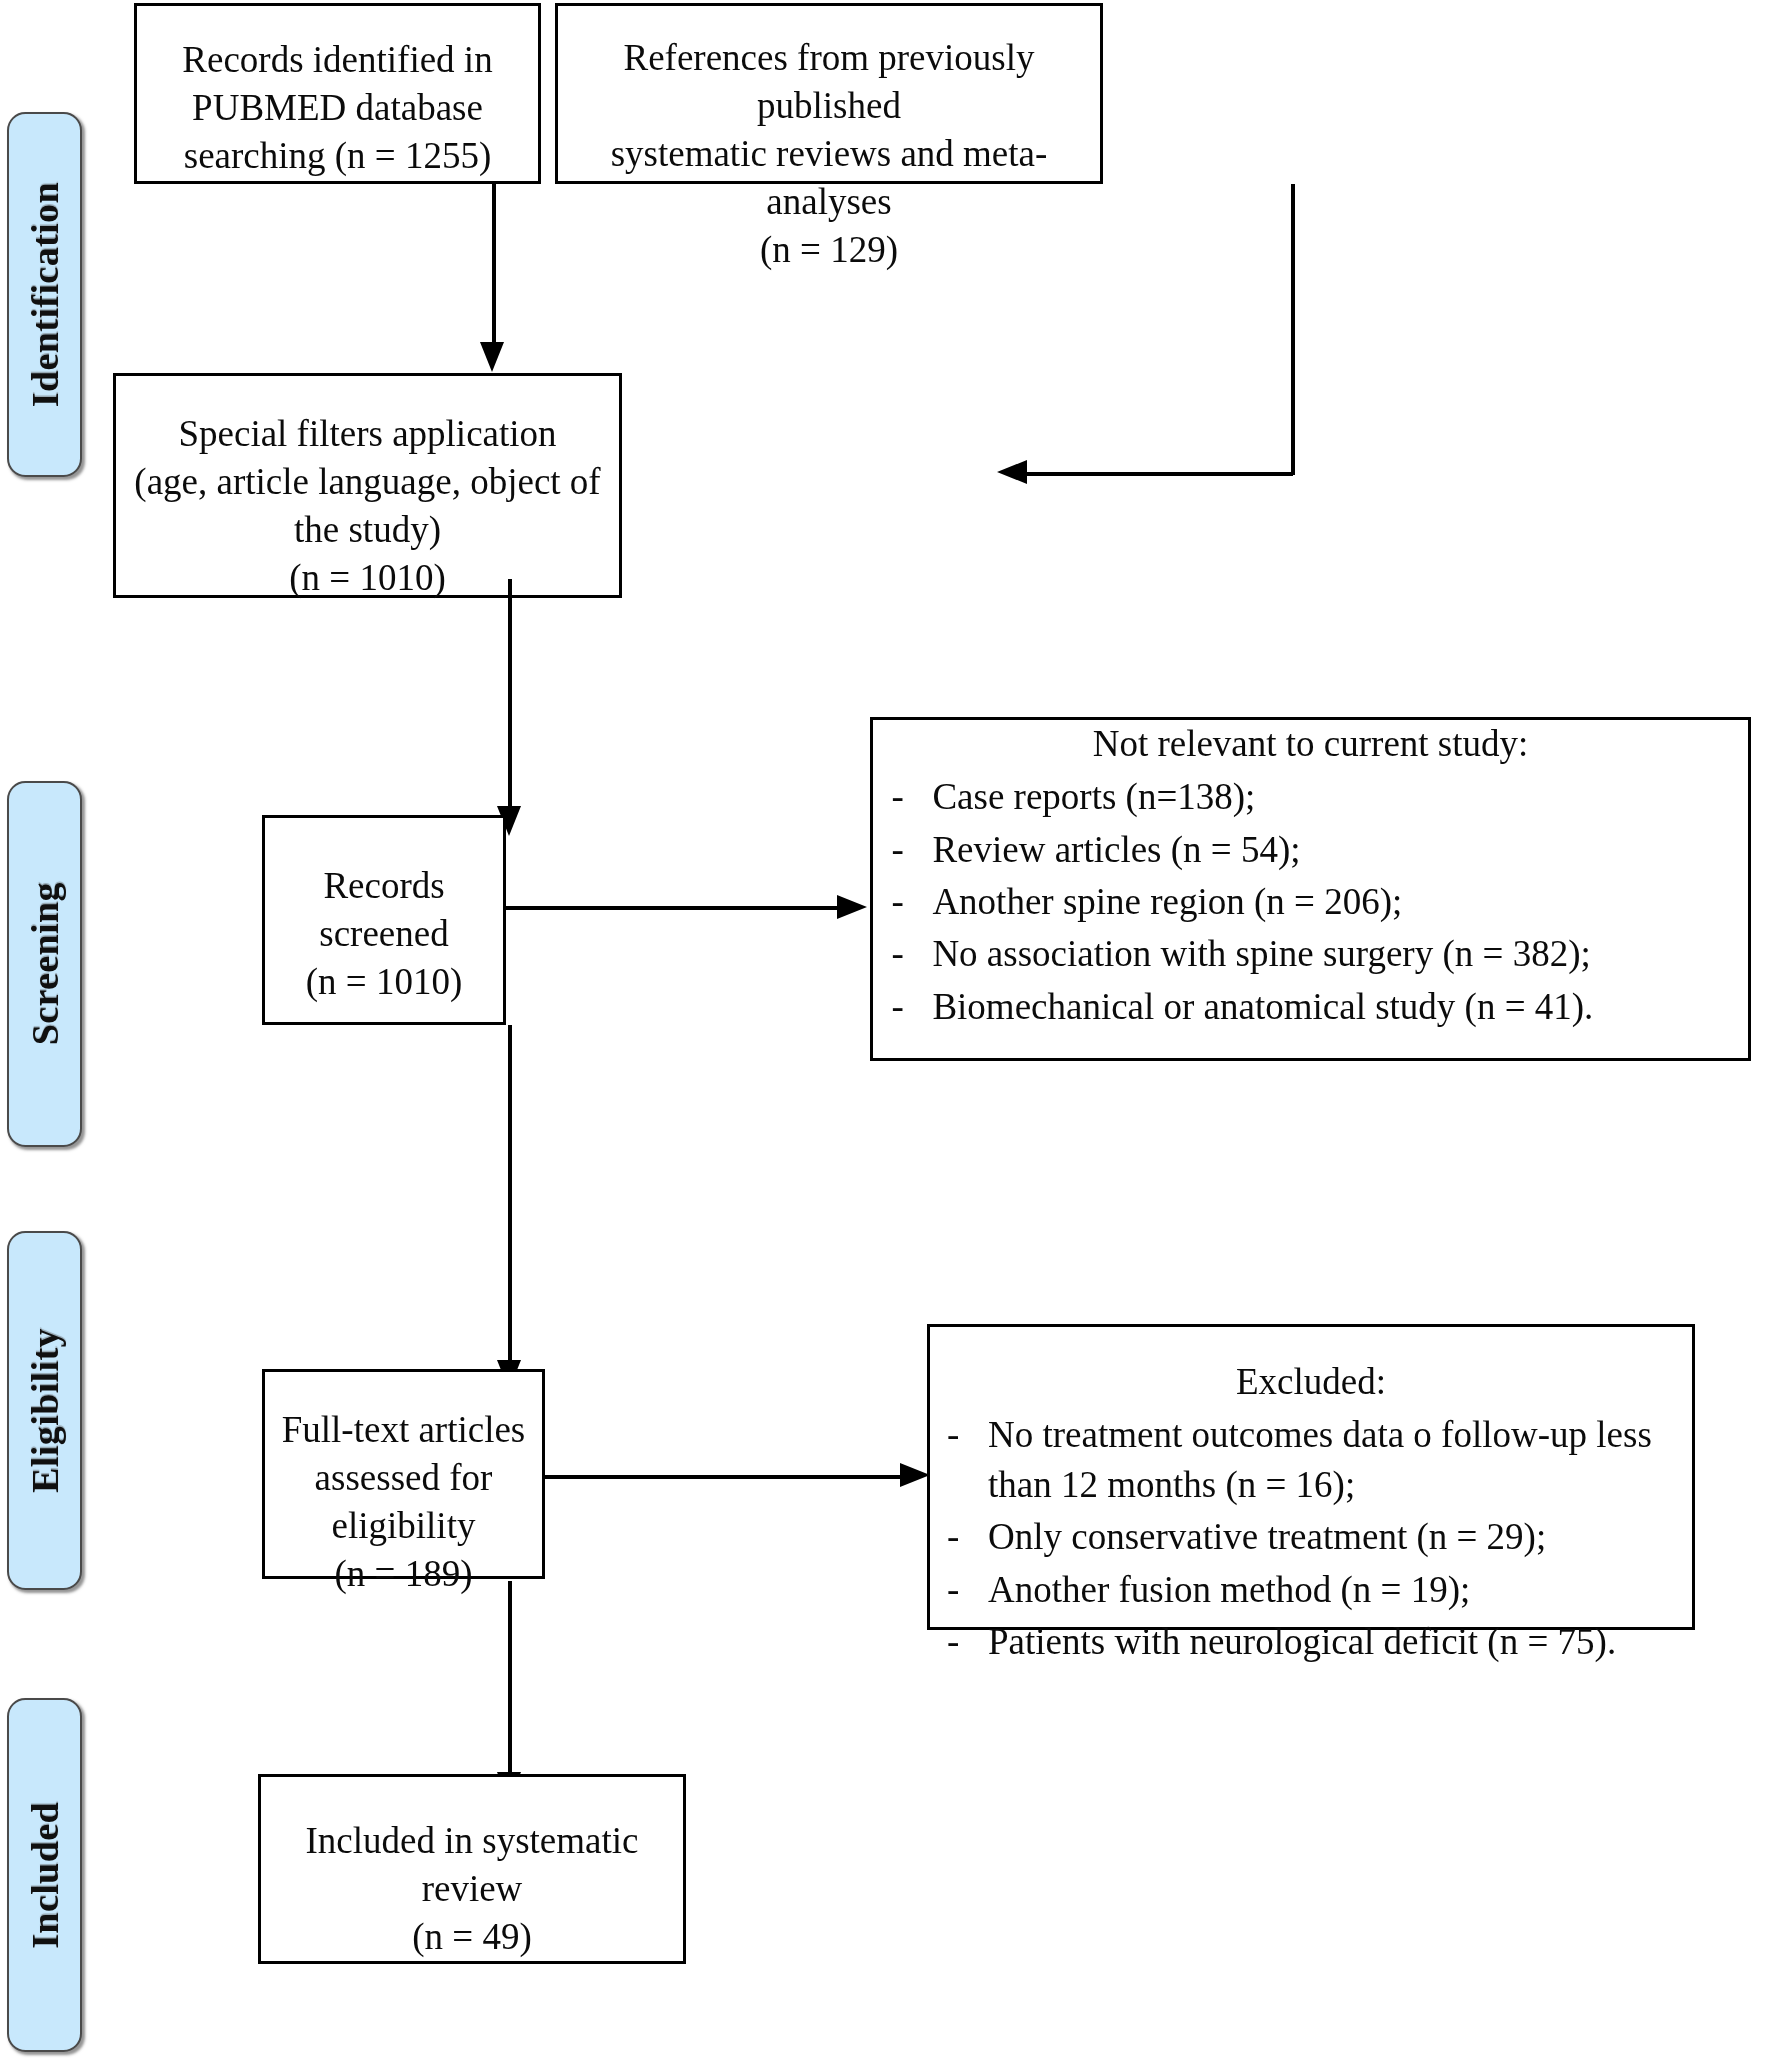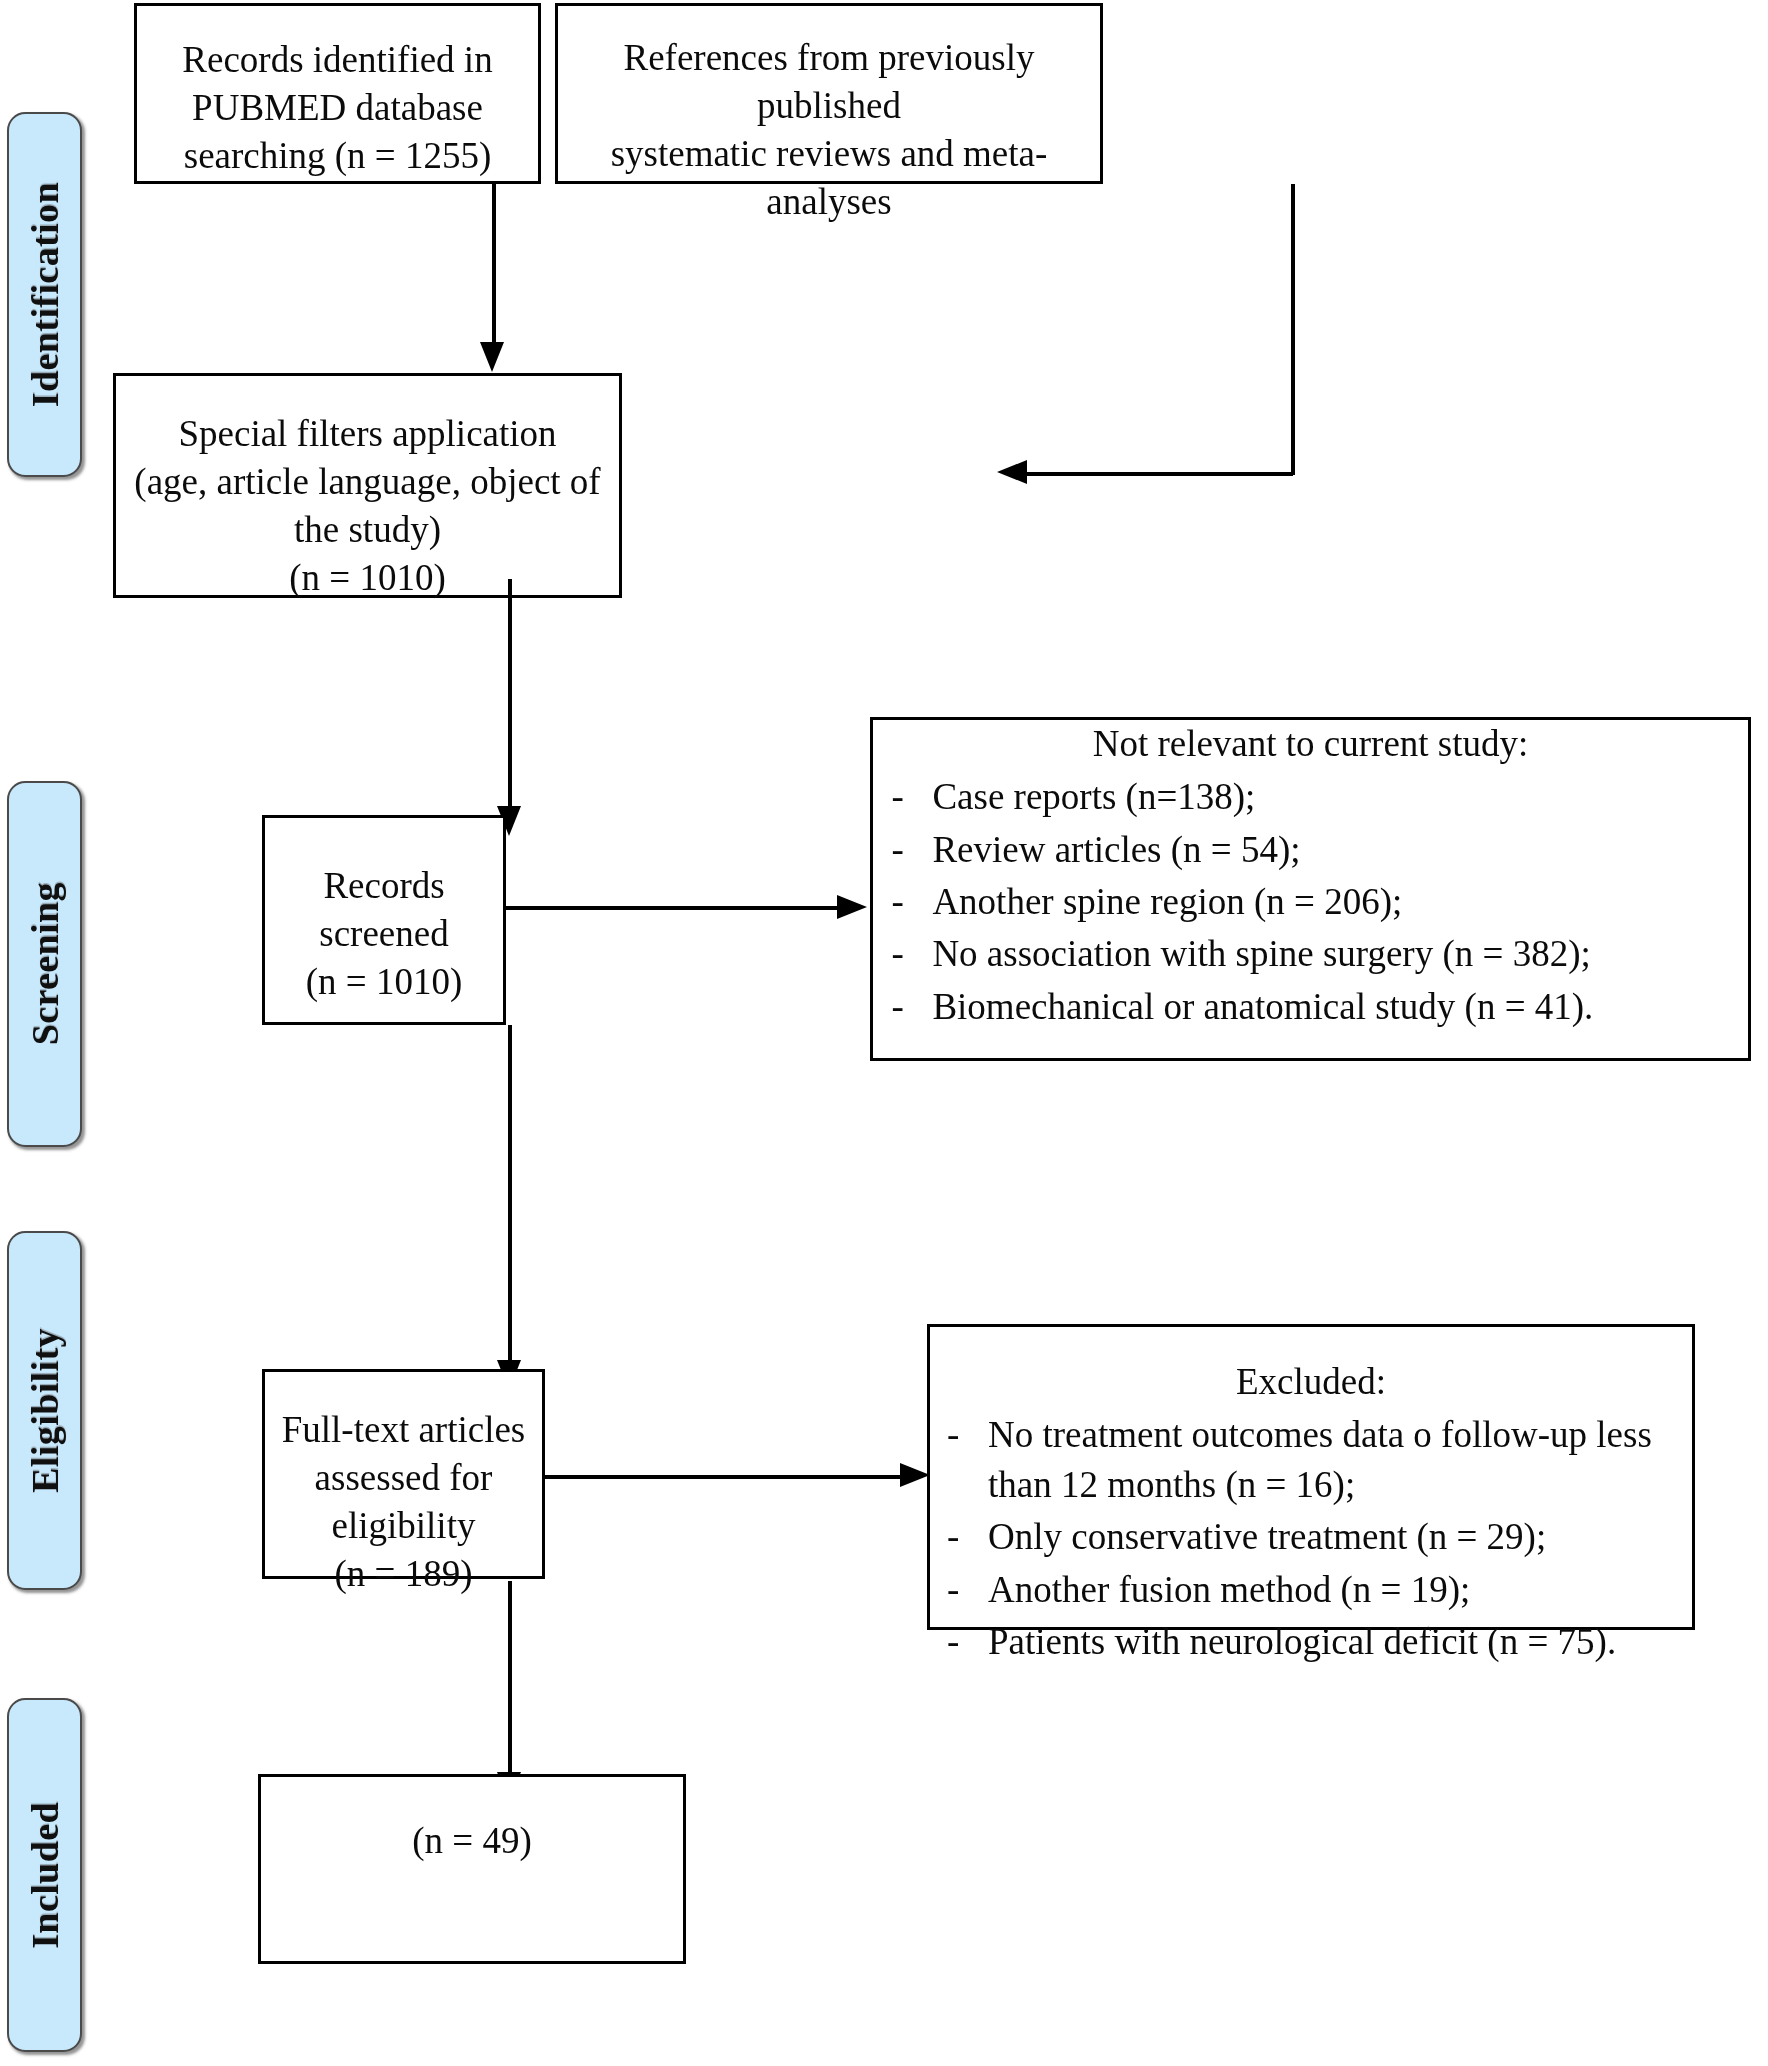--- a/index.html
+++ b/index.html
@@ -154,20 +154,21 @@
     <div class="box-text">
       <span class="ln">Records identified in PUBMED database</span>
       <span class="ln">searching (n = 1255)</span>
     </div>
   </div>
 
   <div class="flow-box" style="left:555px; top:2.8px; width:548px; height:181px; padding-top:28px;">
     <div class="box-text">
       <span class="ln">References from previously published</span>
       <span class="ln">systematic reviews and meta-analyses</span>
+      <span class="ln">(n = 129)</span>
     </div>
   </div>
 
   <div class="connector">
     <div class="vline" style="left:492px; top:184px; height:163px;"></div>
     <div class="arrow-down" style="left:480px; top:342px;"></div>
   </div>
 
   <div class="connector">
     <div class="vline" style="left:1291px; top:184px; height:291px;"></div>
@@ -270,18 +271,19 @@
     </div>
   </div>
 
   <div class="connector">
     <div class="vline" style="left:508px; top:1581px; height:195px;"></div>
     <div class="arrow-down" style="left:497px; top:1772px;"></div>
   </div>
 
   <div class="flow-box" style="left:258px; top:1774px; width:428px; height:190px; padding-top:40px;">
     <div class="box-text">
+      <span class="ln">Included in systematic review</span>
       <span class="ln">(n = 49)</span>
     </div>
   </div>
 
 </div>
 
 
 </body></html>

